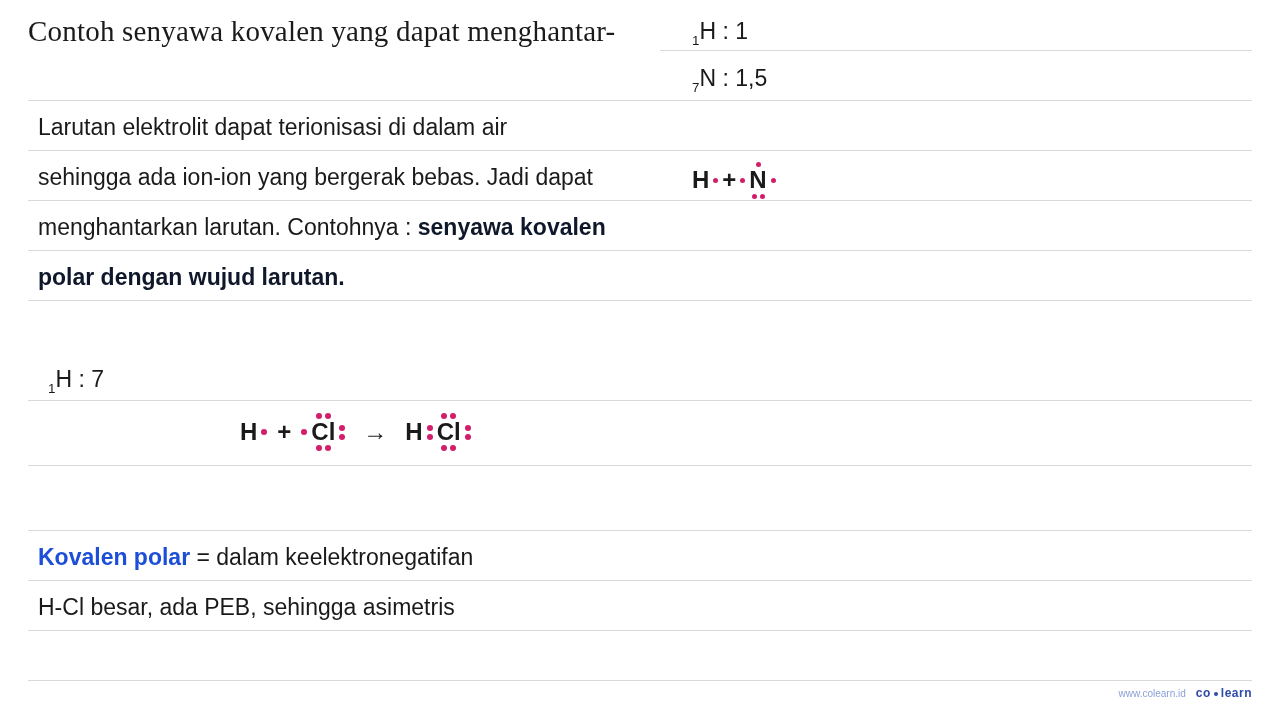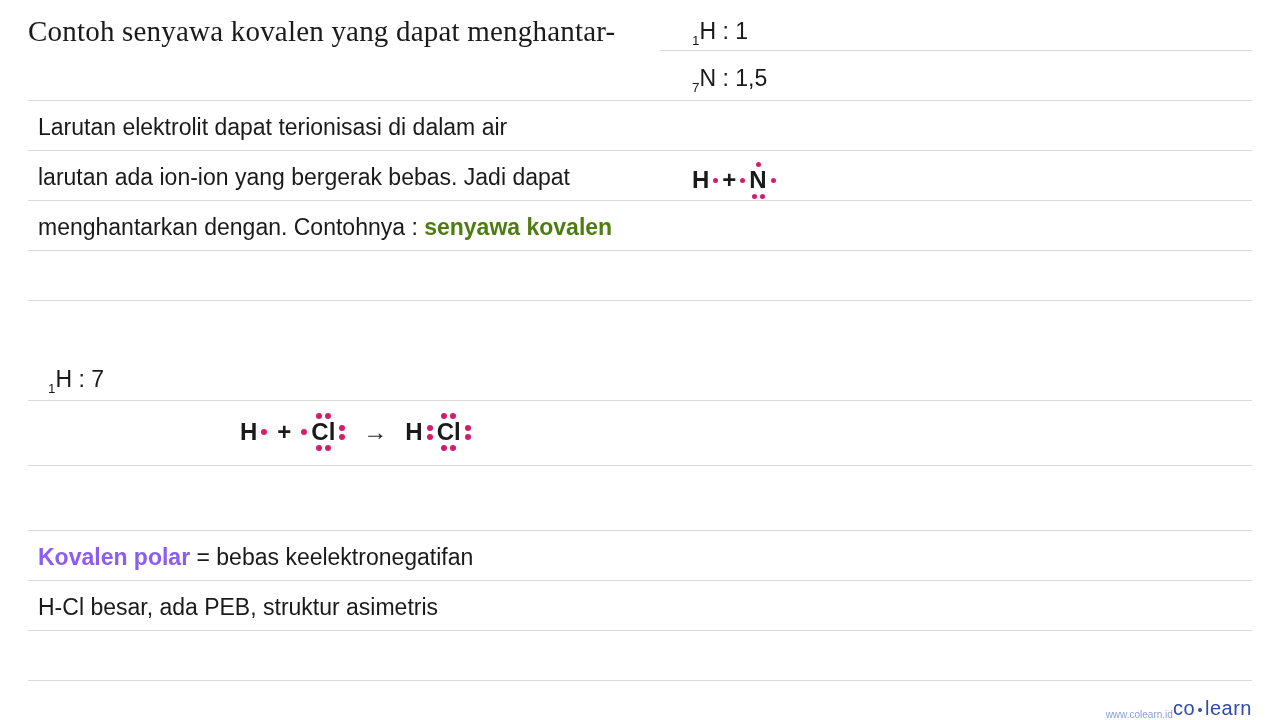--- a/index.html
+++ b/index.html
@@ -1,35 +1,35 @@
 <!DOCTYPE html>
 <html><head>
 <meta charset="utf-8">
 <style>
   html,body{margin:0;padding:0;width:1280px;height:720px;background:#fff;font-family:"Segoe UI","Helvetica Neue",Arial,sans-serif;color:#1a1a1a}
   .page{position:relative;width:1280px;height:720px;box-sizing:border-box;padding:12px 28px 13px 28px}
   .question{font-family:"Georgia","Times New Roman",serif;font-size:29px;line-height:1.35;max-width:620px;letter-spacing:.2px}
   .rule{position:absolute;left:28px;right:28px;border-top:1px solid #d9d9d9}
   .row{position:absolute;left:38px;right:44px;font-size:23px;line-height:1.3}
   .side{position:absolute;right:28px;font-size:23px}
-  .blue{color:#4d7c0f;font-weight:600}
-  .teal{color:#8b5cf6;font-weight:600}
+  .blue{color:#0f172a;font-weight:600}
+  .teal{color:#1d4ed8;font-weight:600}
   .sub{font-size:.58em;vertical-align:sub}
   .sup{font-size:.58em;vertical-align:super}
   .dot{display:inline-block;width:6px;height:6px;border-radius:50%;background:#d31d6a}
   .dot-sm{width:5px;height:5px}
   .lewis-wrap{display:inline-flex;align-items:center;gap:4px;font-size:24px;font-weight:600}
   .col-dots{display:inline-flex;flex-direction:column;gap:3px;vertical-align:middle}
   .lewis-atom{display:inline-flex;flex-direction:column;align-items:center;line-height:1}
   .lewis-atom .above,.lewis-atom .below{display:flex;gap:3px;height:8px;align-items:center;justify-content:center}
   .lewis-atom .mid{display:flex;align-items:center;gap:3px}
   .arrow{display:inline-block;margin:0 14px}
-  .footer{position:absolute;right:28px;bottom:0;display:flex;align-items:flex-end;gap:0;color:#2f4aa8}
+  .footer{position:absolute;right:28px;bottom:20px;display:flex;align-items:center;gap:10px;color:#2f4aa8}
   .footer .url{font-size:10px;color:#8aa0d6}
-  .footer .brand{font-size:20px;font-weight:400;letter-spacing:.5px}
+  .footer .brand{font-size:12px;font-weight:700;letter-spacing:.5px}
   .footer .brand .dot-sep{display:inline-block;width:4px;height:4px;border-radius:50%;background:#2f4aa8;vertical-align:middle;margin:0 3px}
 </style>
 </head>
 <body>
 
 <div class="page">
 
   <div class="question">
     <span>Contoh senyawa kovalen yang dapat menghantar-</span><br>
   </div>
@@ -48,24 +48,25 @@
   <div class="rule" style="top:250px"></div>
   <div class="rule" style="top:300px"></div>
   <div class="rule" style="top:400px"></div>
   <div class="rule" style="top:465px"></div>
   <div class="rule" style="top:530px"></div>
   <div class="rule" style="top:580px"></div>
   <div class="rule" style="top:630px"></div>
   <div class="rule" style="top:680px"></div>
 
   <div class="row" style="top:113px">Larutan elektrolit dapat terionisasi di dalam air</div>
-  <div class="row" style="top:163px">larutan ada ion-ion yang bergerak bebas. Jadi dapat</div>
+  <div class="row" style="top:163px">sehingga ada ion-ion yang bergerak bebas. Jadi dapat</div>
   <div class="row" style="top:213px">
-    <span>menghantarkan dengan. Contohnya : </span><span class="blue">senyawa kovalen</span>
+    <span>menghantarkan larutan. Contohnya : </span><span class="blue">senyawa kovalen</span>
   </div>
+  <div class="row blue" style="top:263px">polar dengan wujud larutan.</div>
 
   <div class="side" style="top:160px;width:560px">
     <span class="lewis-wrap">
       <span>H</span>
       <span class="dot dot-sm"></span>
       <span> + </span>
       <span class="dot dot-sm"></span>
       <span class="lewis-atom">
         <span class="above">
             <span class="dot dot-sm"></span>
@@ -129,23 +130,23 @@
           </span>
       </span>
       <span class="col-dots">
           <span class="dot"></span>
           <span class="dot"></span>
         </span>
     </span>
   </div>
 
   <div class="row" style="top:543px">
-    <span class="teal">Kovalen polar</span><span> = bebas keelektronegatifan</span>
+    <span class="teal">Kovalen polar</span><span> = dalam keelektronegatifan</span>
   </div>
-  <div class="row" style="top:593px">H-Cl besar, ada PEB, struktur asimetris</div>
+  <div class="row" style="top:593px">H-Cl besar, ada PEB, sehingga asimetris</div>
 
   <div class="footer">
     <span class="url">www.colearn.id</span>
     <span class="brand">
       <span>co</span><span class="dot-sep"></span><span>learn</span>
     </span>
   </div>
 
 </div>
 

